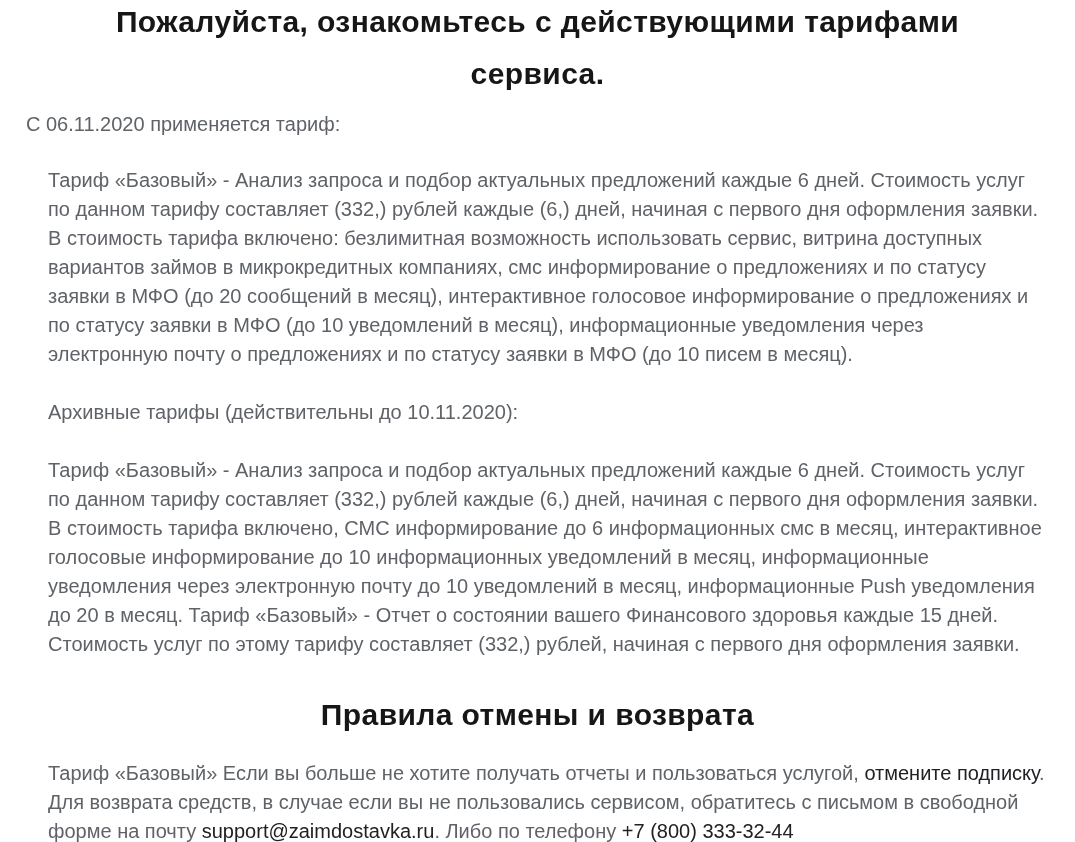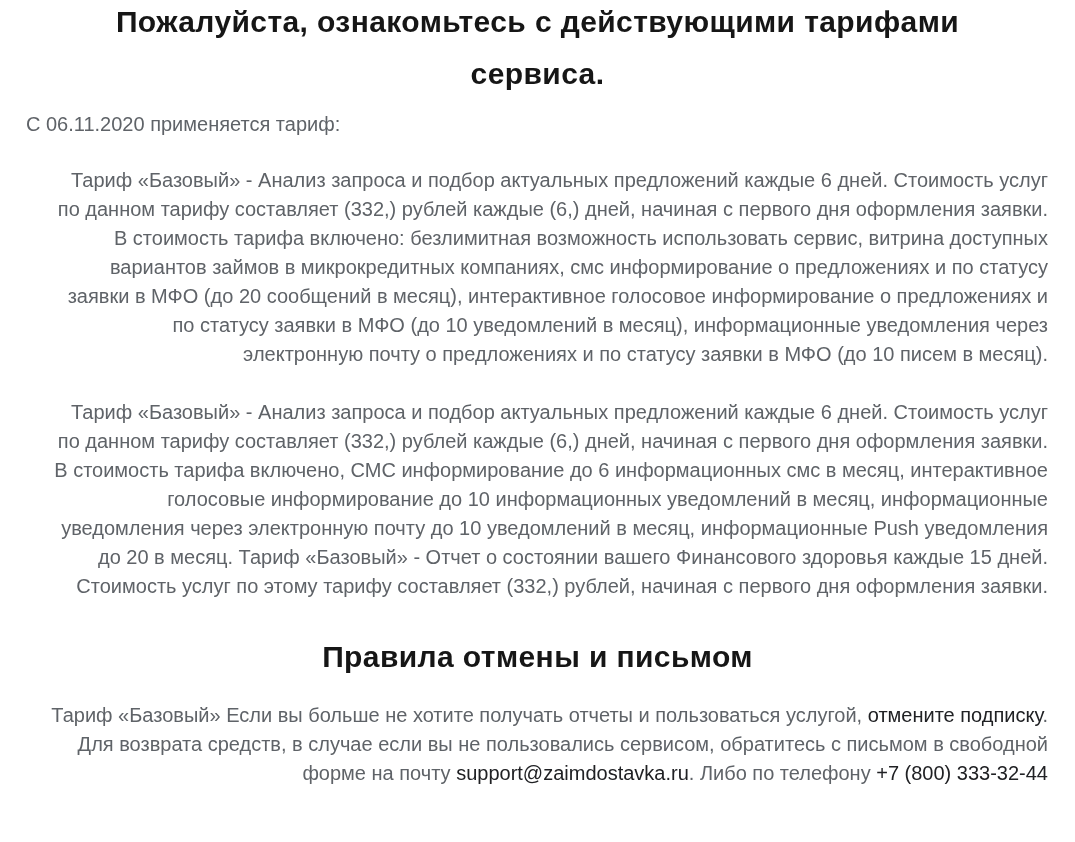--- a/index.html
+++ b/index.html
@@ -30,21 +30,20 @@
     white-space: pre-line;
   }
   .intro-line {
     font-size: 20px;
     line-height: 29px;
     margin: 0 0 27px 0;
   }
   .paras {
     margin-left: 22px;
     max-width: 1000px;
-    text-align: right;
   }
   .paras p {
     font-size: 20px;
     line-height: 29px;
     margin: 0 0 29px 0;
   }
   h2.section-title {
     margin: 38px 0 26px 0;
     text-align: center;
     color: #161616;
@@ -66,24 +65,25 @@
 <div class="page">
 
   <h1 class="page-title">Пожалуйста, ознакомьтесь с действующими тарифами
 сервиса.</h1>
 
   <p class="intro-line">С 06.11.2020 применяется тариф:</p>
 
   <div class="paras">
     <p>Тариф «Базовый» - Анализ запроса и подбор актуальных предложений каждые 6 дней. Стоимость услуг по данном тарифу составляет (332,) рублей каждые (6,) дней, начиная с первого дня оформления заявки. В стоимость тарифа включено: безлимитная возможность использовать сервис, витрина доступных вариантов займов в микрокредитных компаниях, смс информирование о предложениях и по статусу заявки в МФО (до 20 сообщений в месяц), интерактивное голосовое информирование о предложениях и по статусу заявки в МФО (до 10 уведомлений в месяц), информационные уведомления через электронную почту о предложениях и по статусу заявки в МФО (до 10 писем в месяц).</p>
 
+    <p>Архивные тарифы (действительны до 10.11.2020):</p>
 
     <p>Тариф «Базовый» - Анализ запроса и подбор актуальных предложений каждые 6 дней. Стоимость услуг по данном тарифу составляет (332,) рублей каждые (6,) дней, начиная с первого дня оформления заявки. В стоимость тарифа включено, СМС информирование до 6 информационных смс в месяц, интерактивное голосовые информирование до 10 информационных уведомлений в месяц, информационные уведомления через электронную почту до 10 уведомлений в месяц, информационные Push уведомления до 20 в месяц. Тариф «Базовый» - Отчет о состоянии вашего Финансового здоровья каждые 15 дней. Стоимость услуг по этому тарифу составляет (332,) рублей, начиная с первого дня оформления заявки.</p>
   </div>
 
-  <h2 class="section-title">Правила отмены и письмом</h2>
+  <h2 class="section-title">Правила отмены и возврата</h2>
 
   <div class="paras">
     <p><span>Тариф «Базовый» Если вы больше не хотите получать отчеты и пользоваться услугой, </span><span class="dark linklike">отмените подписку</span><span>. Для возврата средств, в случае если вы не пользовались сервисом, обратитесь с письмом в свободной форме на почту </span><span class="dark linklike">support@zaimdostavka.ru</span><span>. Либо по телефону </span><span class="dark linklike">+7 (800) 333-32-44</span></p>
 
   </div>
 
 </div>
 
 </body></html>

